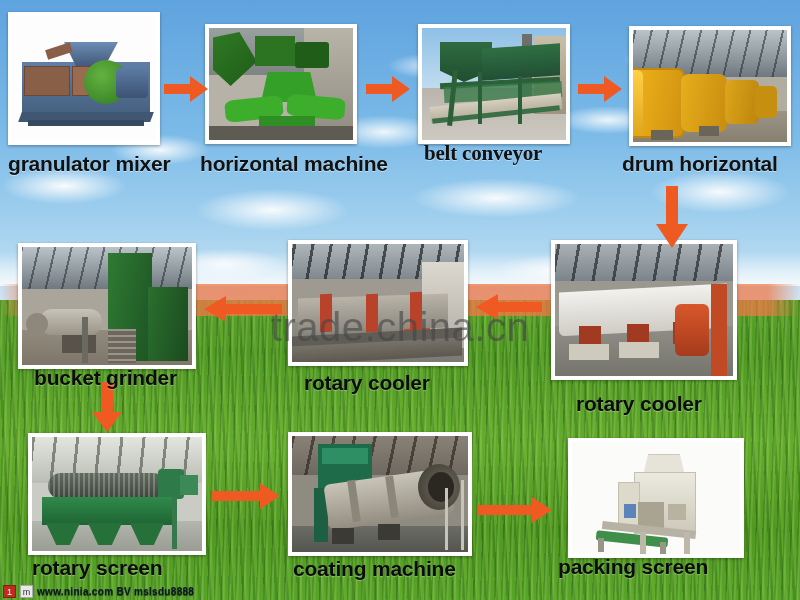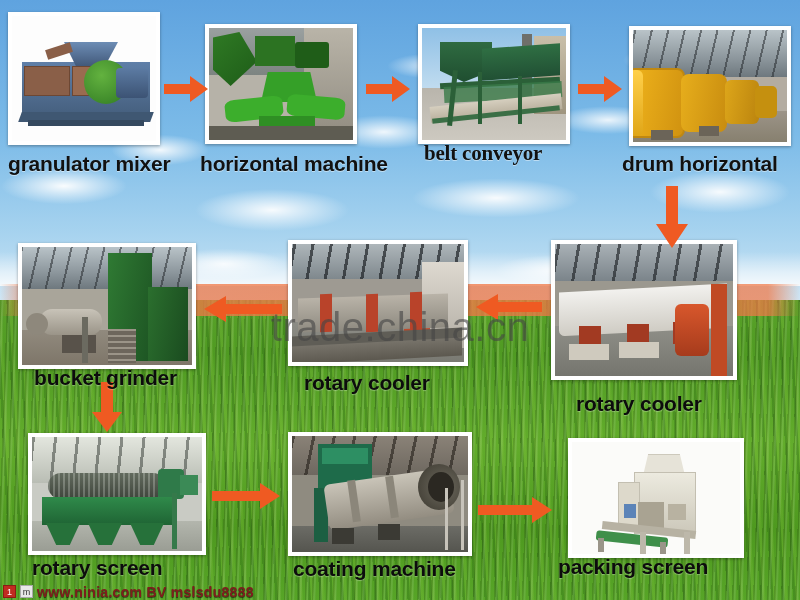--- a/index.html
+++ b/index.html
@@ -100,21 +100,21 @@
     padding: 0 3px 1px 3px;
     height: 16px; overflow: hidden;
   }
   .fbtn {
     width: 13px; height: 13px; background: #c02b20; color: #fff;
     font-size: 9px; line-height: 13px; text-align: center;
     border: 1px solid #8c1b13;
   }
   .fbtn.alt { background: #e8e8e8; color: #333; border-color: #aaa; }
   .ftext {
-    font-size: 14px; font-weight: bold; color: #7f1d1d;
+    font-size: 10px; font-weight: bold; color: #0f172a;
     text-shadow: 0 1px 1px rgba(0,0,0,.6); white-space: nowrap;
     letter-spacing: .3px;
   }
 </style>
 </head>
 <body>
 
 <div id="bg">
   <div class="sky"></div>
   <div class="grass"></div>

